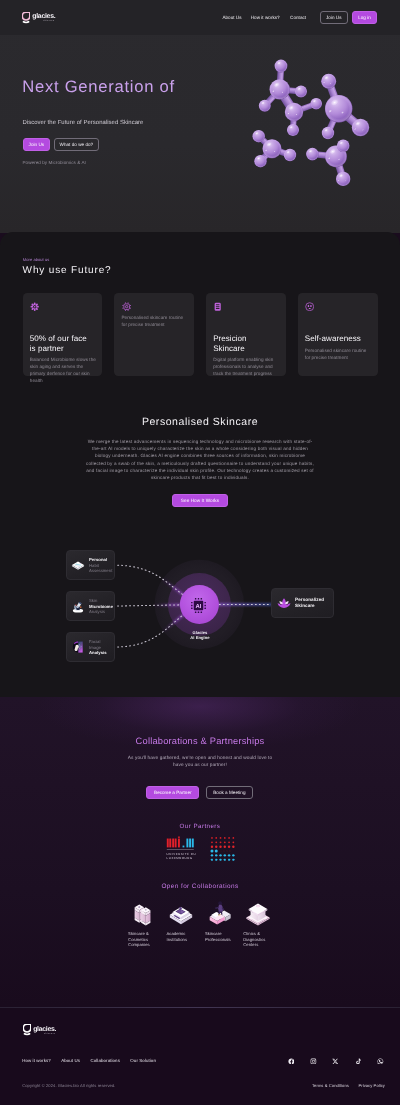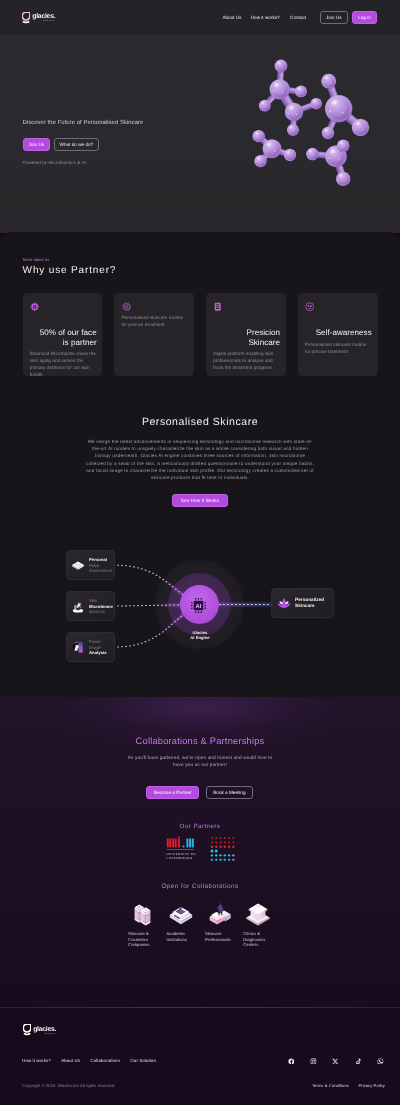--- a/index.html
+++ b/index.html
@@ -68,21 +68,21 @@
   .why-eyebrow { position: absolute; left: 22.8px; top: 256.8px; font-size: 4.05px; color: #b583d2;
                  letter-spacing: .05px; }
   .why-title { position: absolute; left: 22.6px; top: 265.2px; font-size: 10px; color: #f4f2f6;
                font-weight: 400; letter-spacing: .85px; line-height: 11.6px; }
   .cards { position: absolute; left: 22.5px; top: 293.2px; width: 355px; height: 83.2px;
            display: flex; gap: 11.7px; }
   .card { width: 80.5px; height: 83.2px; background: #262428; border-radius: 4.2px;
           padding: 8.6px 5.8px 0 7.3px; position: relative; }
   .card .cicon { width: 9.4px; height: 9.4px; display: block; margin-left: .1px; }
   .card h3 { font-size: 8.05px; font-weight: 500; line-height: 9.4px; color: #f6f4f8;
-             margin-top: 17px; letter-spacing: .04px; white-space: nowrap; text-align: right; }
+             margin-top: 23px; letter-spacing: .04px; white-space: nowrap; }
   .card p { font-size: 4.68px; font-weight: 400; line-height: 6.78px; color: #918c96;
             margin-top: 4.2px; letter-spacing: .02px; }
 
   
   .ps-title { position: absolute; left: 0; top: 416px; width: 400px; text-align: center;
               font-size: 10.5px; font-weight: 400; color: #f5f3f7; letter-spacing: .56px; }
   .ps-body { position: absolute; left: 80px; top: 438px; width: 240px; text-align: center; white-space: nowrap;
              font-size: 4.6px; line-height: 7.2px; color: #a39ea8; letter-spacing: .195px; }
   .ps-cta { position: absolute; left: 172px; top: 494px; width: 56px; height: 13px;
             font-size: 4.7px; letter-spacing: .06px; }
@@ -182,20 +182,21 @@
         <a href="#">Contact</a>
       </div>
 
       <div class="nav-btns">
         <div class="btn btn-outline">Join Us</div>
         <div class="btn btn-purple">Log in</div>
       </div>
     </div>
 
     <div class="hero-title">
+      <div>Next Generation of</div>
     </div>
     <div class="hero-sub">Discover the Future of Personalised Skincare</div>
     <div class="hero-btns">
       <div class="btn btn-purple">Join Us</div>
       <div class="btn btn-outline">What do we do?</div>
     </div>
     <div class="hero-note">Powered by Microbiomics &amp; AI</div>
 
     <svg class="molecule" viewBox="0 0 160 145">PLACEHOLDER_MOL
 <defs>
@@ -339,21 +340,21 @@
 <circle cx="107.2" cy="128.9" r="7.2" fill="url(#sph)"></circle>
 <circle cx="107.2" cy="128.9" r="7.2" fill="url(#rim)"></circle>
 <ellipse cx="105.04" cy="125.66" rx="2.02" ry="1.44" fill="url(#hl)" transform="rotate(-30 105.04 125.66)"></ellipse>
 <ellipse cx="102.74" cy="130.20" rx="1.01" ry="0.72" fill="url(#hl)" opacity=".8" transform="rotate(-40 102.74 130.20)"></ellipse>
 <ellipse cx="109.22" cy="130.92" rx="0.86" ry="0.65" fill="url(#hl)" opacity=".6" transform="rotate(-40 109.22 130.92)"></ellipse>
 </svg>
   </div>
 
   <div class="why-wrap"></div>
   <div class="why-eyebrow">More about us</div>
-  <div class="why-title">Why use Partner?</div>
+  <div class="why-title">Why use Future?</div>
   <div class="cards">
 
     <div class="card">
       <svg class="cicon" viewBox="0 0 24 24">
           <circle cx="12" cy="12" r="1.85" fill="#c062dc"></circle>
           <g transform="rotate(0 12 12)">
             <rect x="9.7" y="1.3" width="4.6" height="6.9" rx="2.3" fill="#c062dc"></rect>
           </g>
           <g transform="rotate(45 12 12)">
             <rect x="9.7" y="1.3" width="4.6" height="6.9" rx="2.3" fill="#c062dc"></rect>

